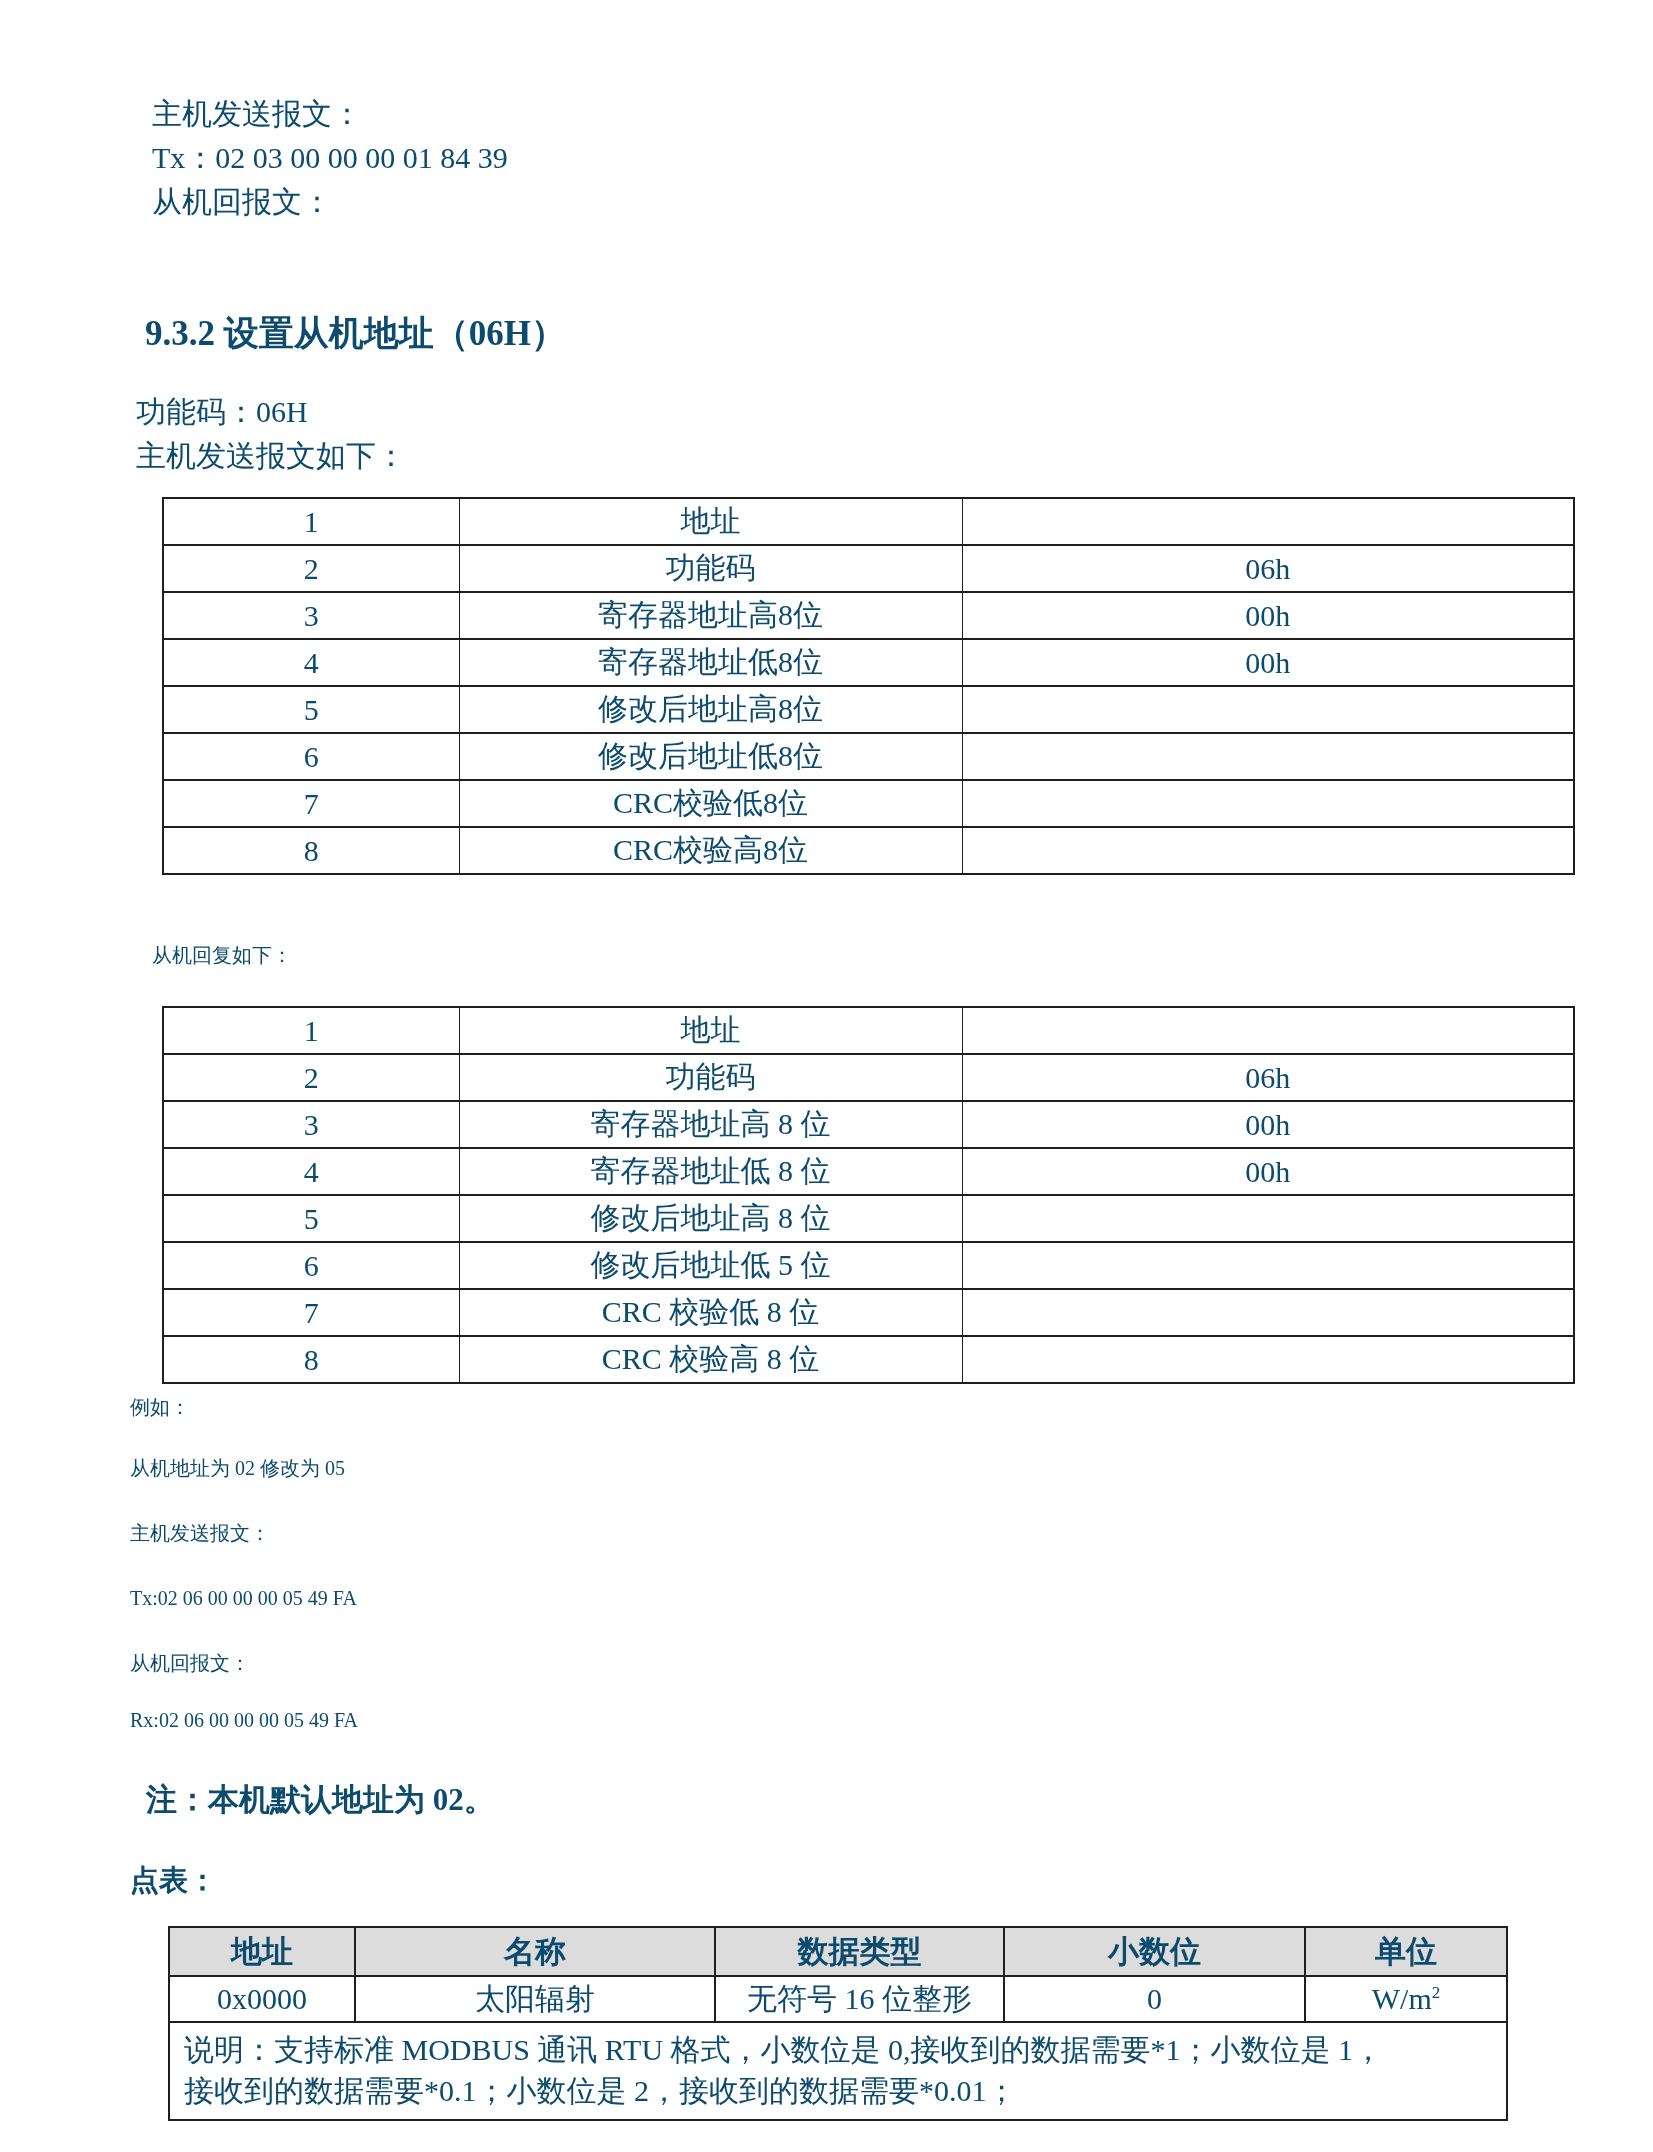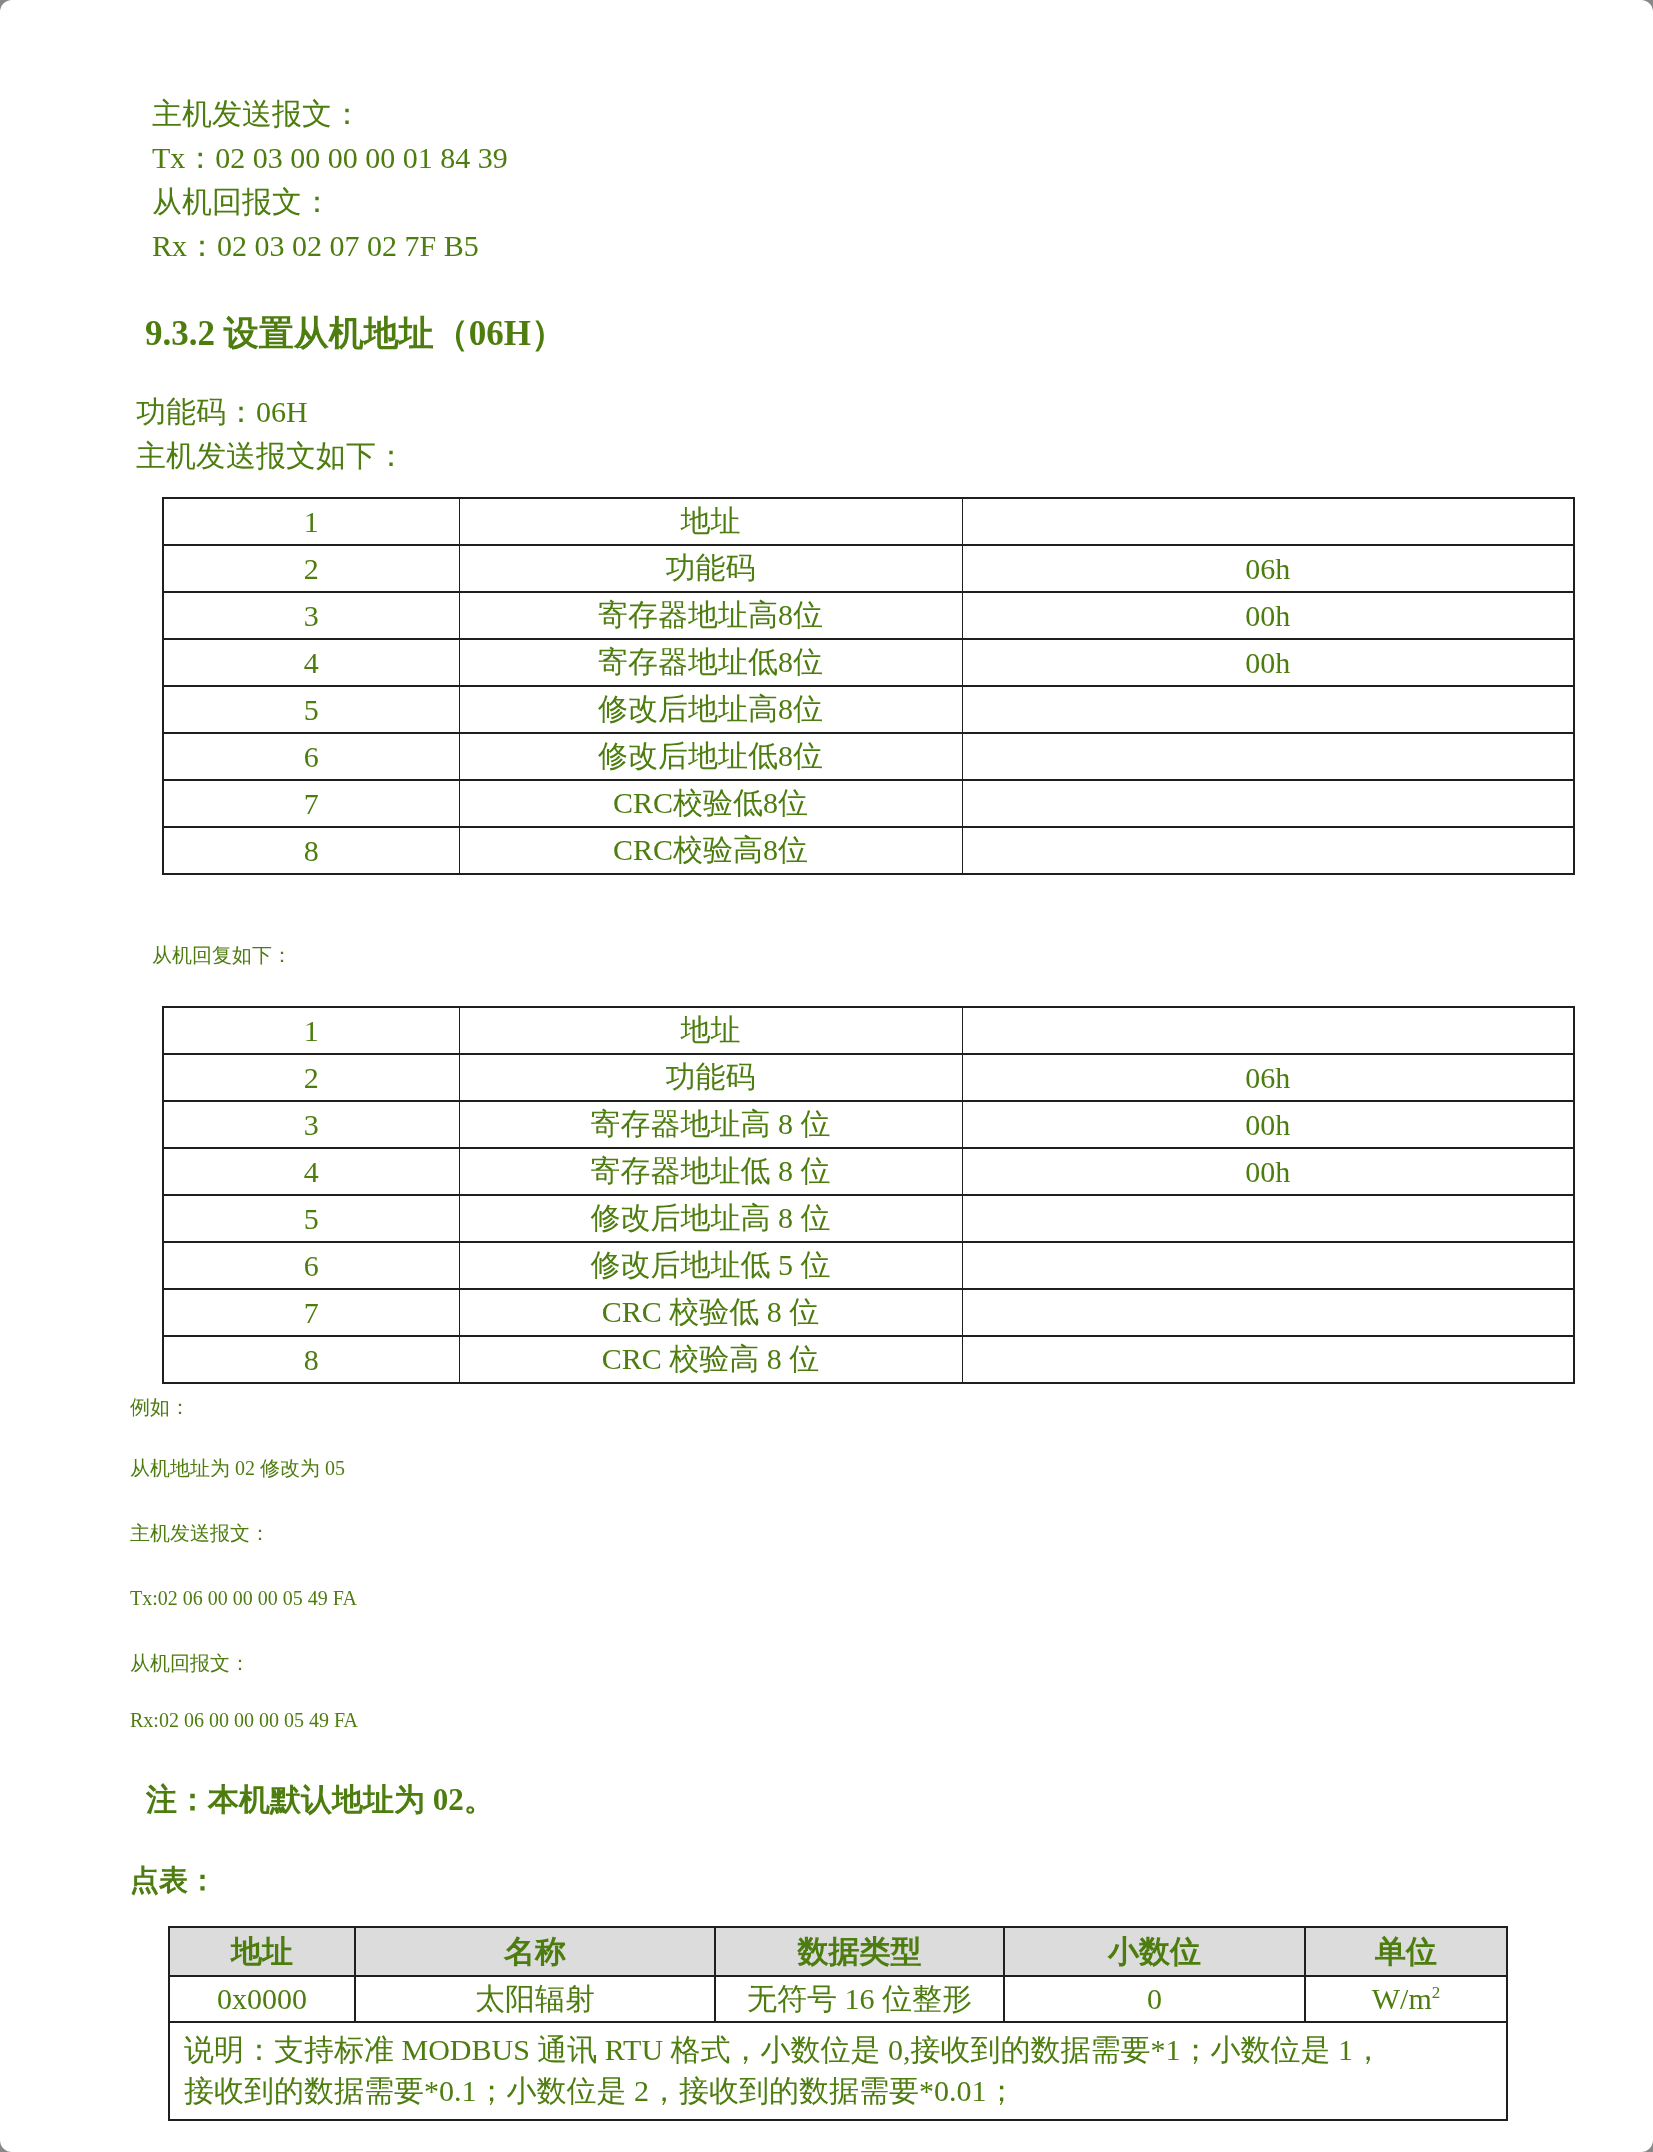--- a/index.html
+++ b/index.html
@@ -1,24 +1,23 @@
 <!DOCTYPE html>
 <html><head>
 <meta charset="utf-8">
 <style>
   html,body { margin:0; padding:0; background:#888; }
   .page {
     position:relative;
     width:1653px; height:2152px;
     margin:0 auto;
     background:#ffffff;
-    color:#4d7c0f;
+    color:#0c4a6e;
     font-family:"Liberation Serif","DejaVu Serif",serif;
     overflow:hidden;
-    border-radius:12px;
   }
   .abs { position:absolute; }
   .t30 { font-size:30px; line-height:44px; white-space:pre; }
   .t30s { font-size:20px; line-height:34px; white-space:pre; }
   .heading { font-size:35px; font-weight:bold; white-space:pre; }
   .boldnote { font-size:31px; font-weight:bold; white-space:pre; }
   .pointlabel { font-size:29px; font-weight:bold; white-space:pre; }
 
   table.proto {
     border-collapse:collapse;
@@ -76,21 +75,20 @@
 </style>
 </head>
 <body>
 
 <div class="page">
 
   <div class="abs" style="left:152px; top:92px;">
     <div class="t30">主机发送报文：</div>
     <div class="t30">Tx：02 03 00 00 00 01 84 39</div>
     <div class="t30">从机回报文：</div>
-    <div class="t30">Rx：02 03 02 07 02 7F B5</div>
   </div>
 
   <div class="abs heading" style="left:145px; top:310px;">9.3.2 设置从机地址（06H）</div>
 
   <div class="abs" style="left:136px; top:390px;">
     <div class="t30">功能码：06H</div>
     <div class="t30">主机发送报文如下：</div>
   </div>
 
   <table class="proto abs" style="left:162px; top:497px;">

